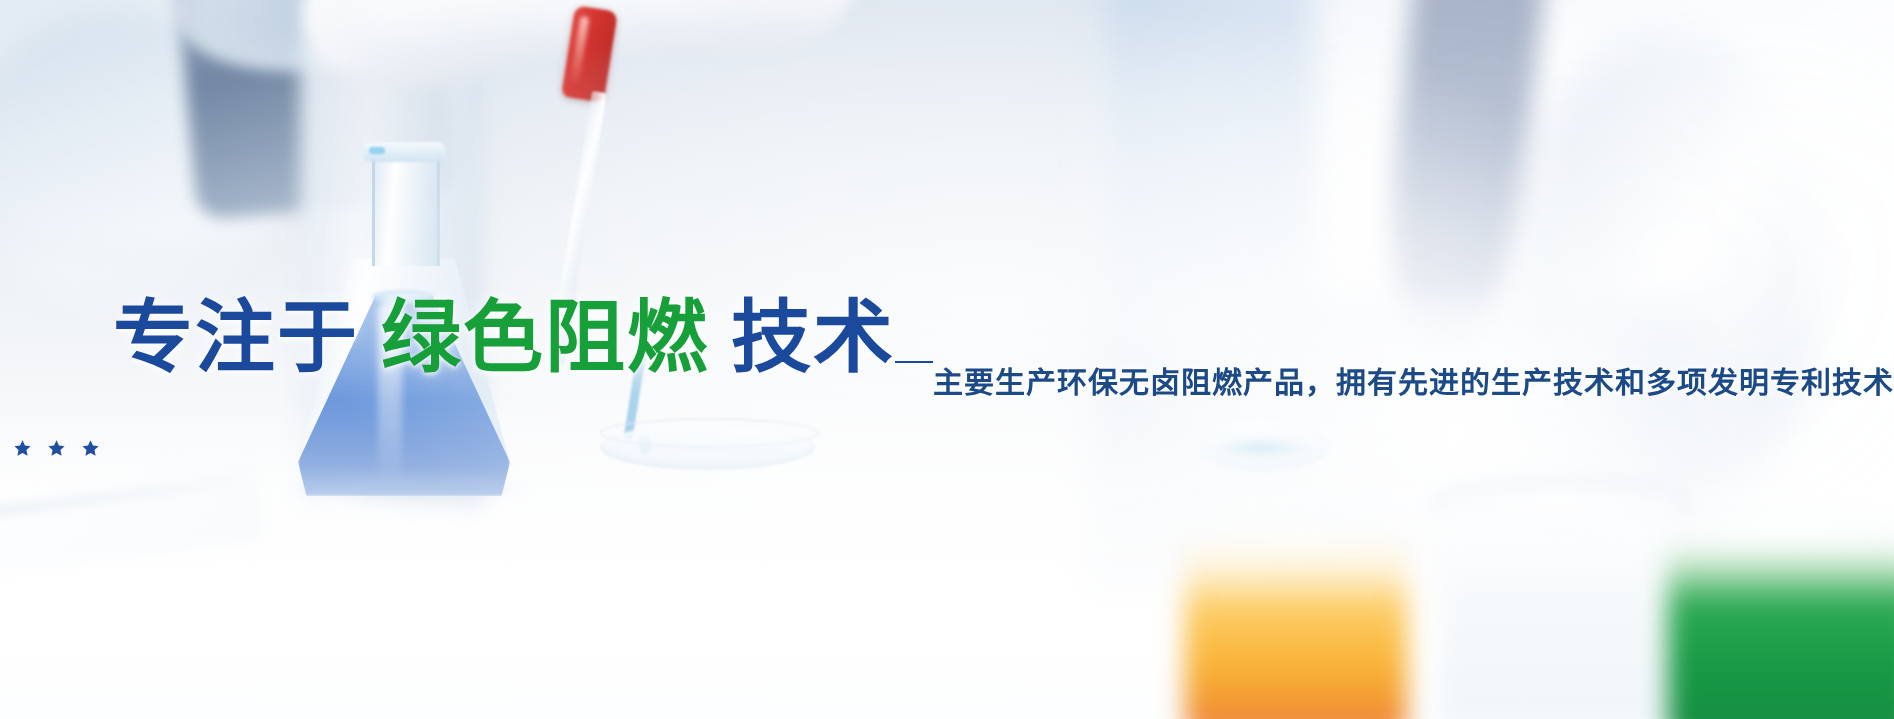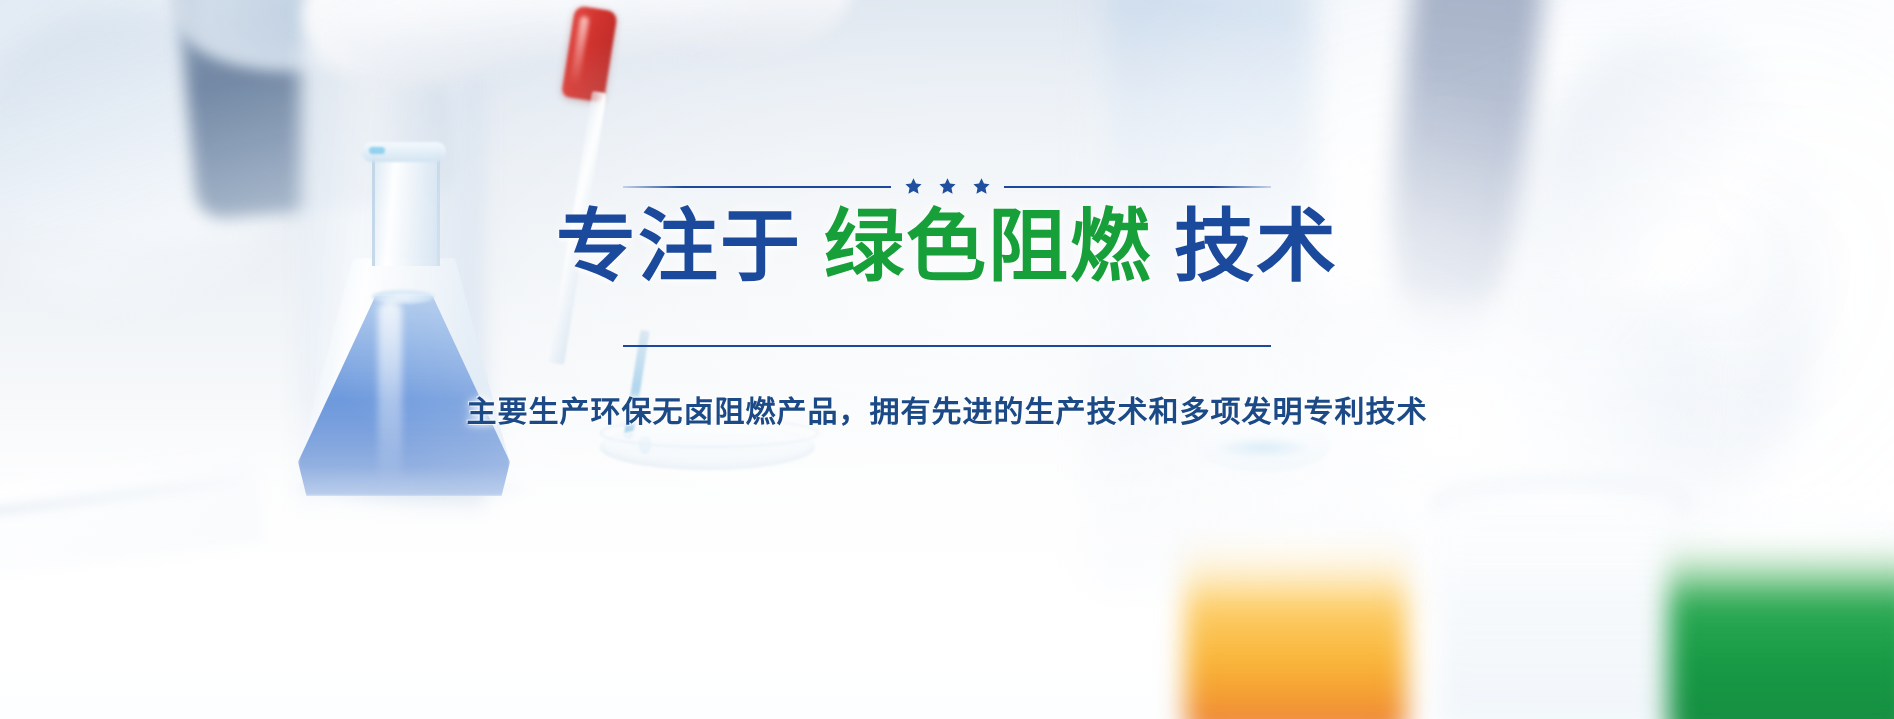--- a/index.html
+++ b/index.html
@@ -344,21 +344,21 @@
     position: absolute; inset: 0;
     background: radial-gradient(ellipse 900px 420px at 52% 42%, rgba(255,255,255,.72) 0%, rgba(255,255,255,.32) 48%, rgba(255,255,255,0) 75%);
   }
 
   
   .content {
     position: absolute;
     left: 0; top: 0;
     width: 100%; height: 100%;
     display: flex;
-    flex-direction: column;
+    flex-direction: row;
     align-items: center;
   }
 
   .rule-row {
     margin-top: 177px;
     display: flex;
     align-items: center;
     gap: 13px;
     width: 648px;
   }

